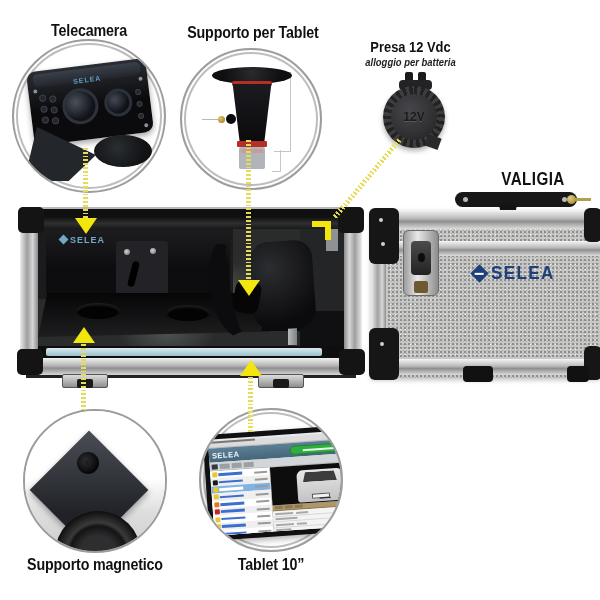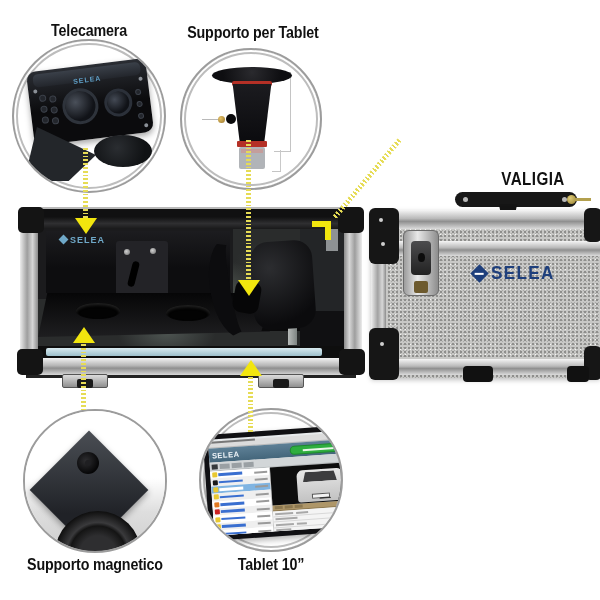--- a/index.html
+++ b/index.html
@@ -202,20 +202,24 @@
   .lines{position:absolute;inset:0;z-index:10;pointer-events:none;}
   .z1{z-index:1;} .z2{z-index:2;} .z3{z-index:3;}
 </style>
 </head>
 <body>
 
 <div id="canvas">
 
   <div class="lbl lbl-telecamera z3">Telecamera</div>
   <div class="lbl lbl-supporto z3">Supporto per Tablet</div>
+  <div class="presa-block z3">
+    <div class="presa-title">Presa 12 Vdc</div>
+    <div class="presa-sub">alloggio per batteria</div>
+  </div>
   <div class="lbl lbl-valigia z3">VALIGIA</div>
   <div class="lbl lbl-magnetico z3">Supporto magnetico</div>
   <div class="lbl lbl-tablet z3">Tablet 10”</div>
 
   <div class="ring ring-telecamera z1">
     <div class="cam-body">
       <div class="cam-top"><span>SELEA</span></div>
       <div class="cam-lens1"></div>
       <div class="cam-lens2"></div>
       <div class="cam-led" style="left:10px;top:24px"></div>
@@ -247,20 +251,32 @@
     <div class="cl-body"></div>
     <div class="cl-knob"></div>
     <div class="cl-ptr"></div>
     <div class="cl-gold"></div>
     <div class="cl-red2"></div>
     <div class="cl-ext">
         <i></i>
       </div>
   </div>
 
+  <div class="z1" style="position:absolute;left:382px;top:72px;width:66px;height:76px">
+    <div style="position:absolute;left:23px;top:0;width:8px;height:12px;background:#1c1c1e;border-radius:2px"></div>
+    <div style="position:absolute;left:36px;top:0;width:8px;height:12px;background:#1c1c1e;border-radius:2px"></div>
+    <div style="position:absolute;left:17px;top:8px;width:33px;height:10px;background:#232326;border-radius:4px"></div>
+    <div style="position:absolute;left:1px;top:14px;width:62px;height:62px;border-radius:50%;
+                background:repeating-conic-gradient(#222 0 7deg,#3d3d40 7deg 14deg);box-shadow:0 3px 5px rgba(0,0,0,.3)"></div>
+    <div style="position:absolute;left:9px;top:22px;width:46px;height:46px;border-radius:50%;
+                background:radial-gradient(circle at 40% 35%,#47474b,#2b2b2e 75%);display:flex;align-items:center;justify-content:center">
+      <span style="font-size:12px;font-weight:700;color:#1a1a1d;text-shadow:0 1px 0 #5a5a5e">12V</span>
+    </div>
+    <div style="position:absolute;left:44px;top:64px;width:14px;height:12px;background:#29292c;transform:rotate(20deg)"></div>
+  </div>
 
   <div class="oc z2">
     <div class="oc-lid"></div>
     <div class="oc-frame-l"></div>
     <div class="oc-frame-r"></div>
     <div class="oc-int">
       <div class="oc-dark-left"></div>
       <div class="oc-cam">
         <div class="oc-selea"><span class="dia"></span><span>SELEA</span></div>
       </div>

